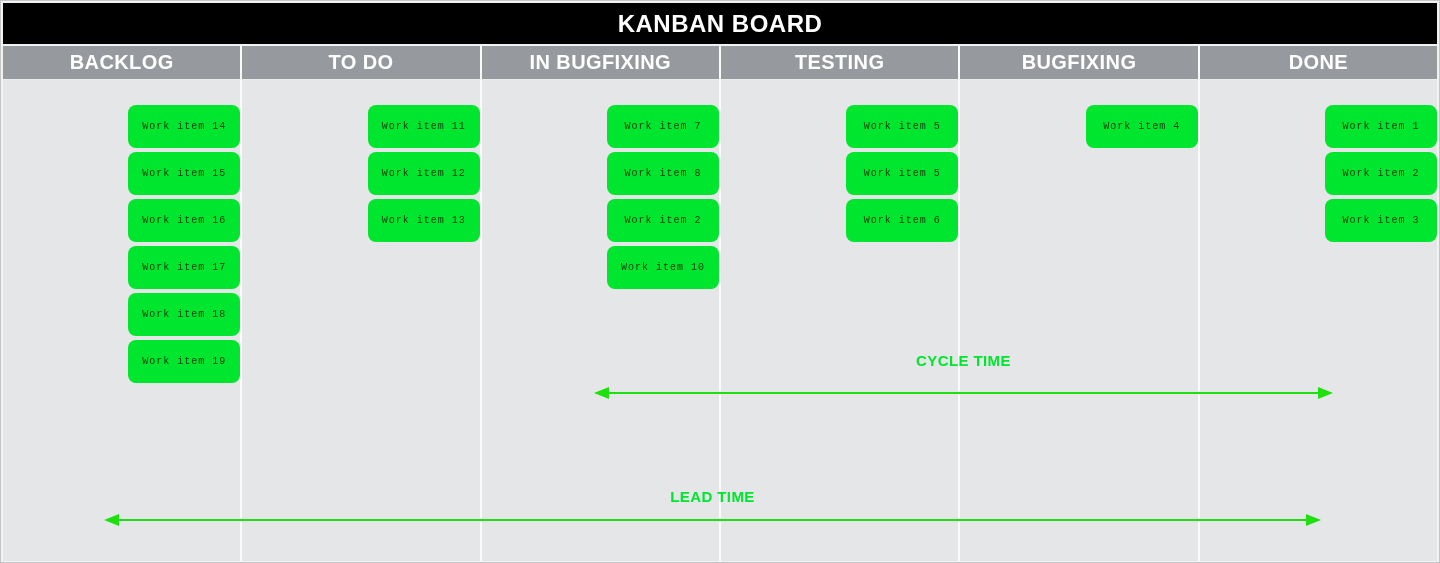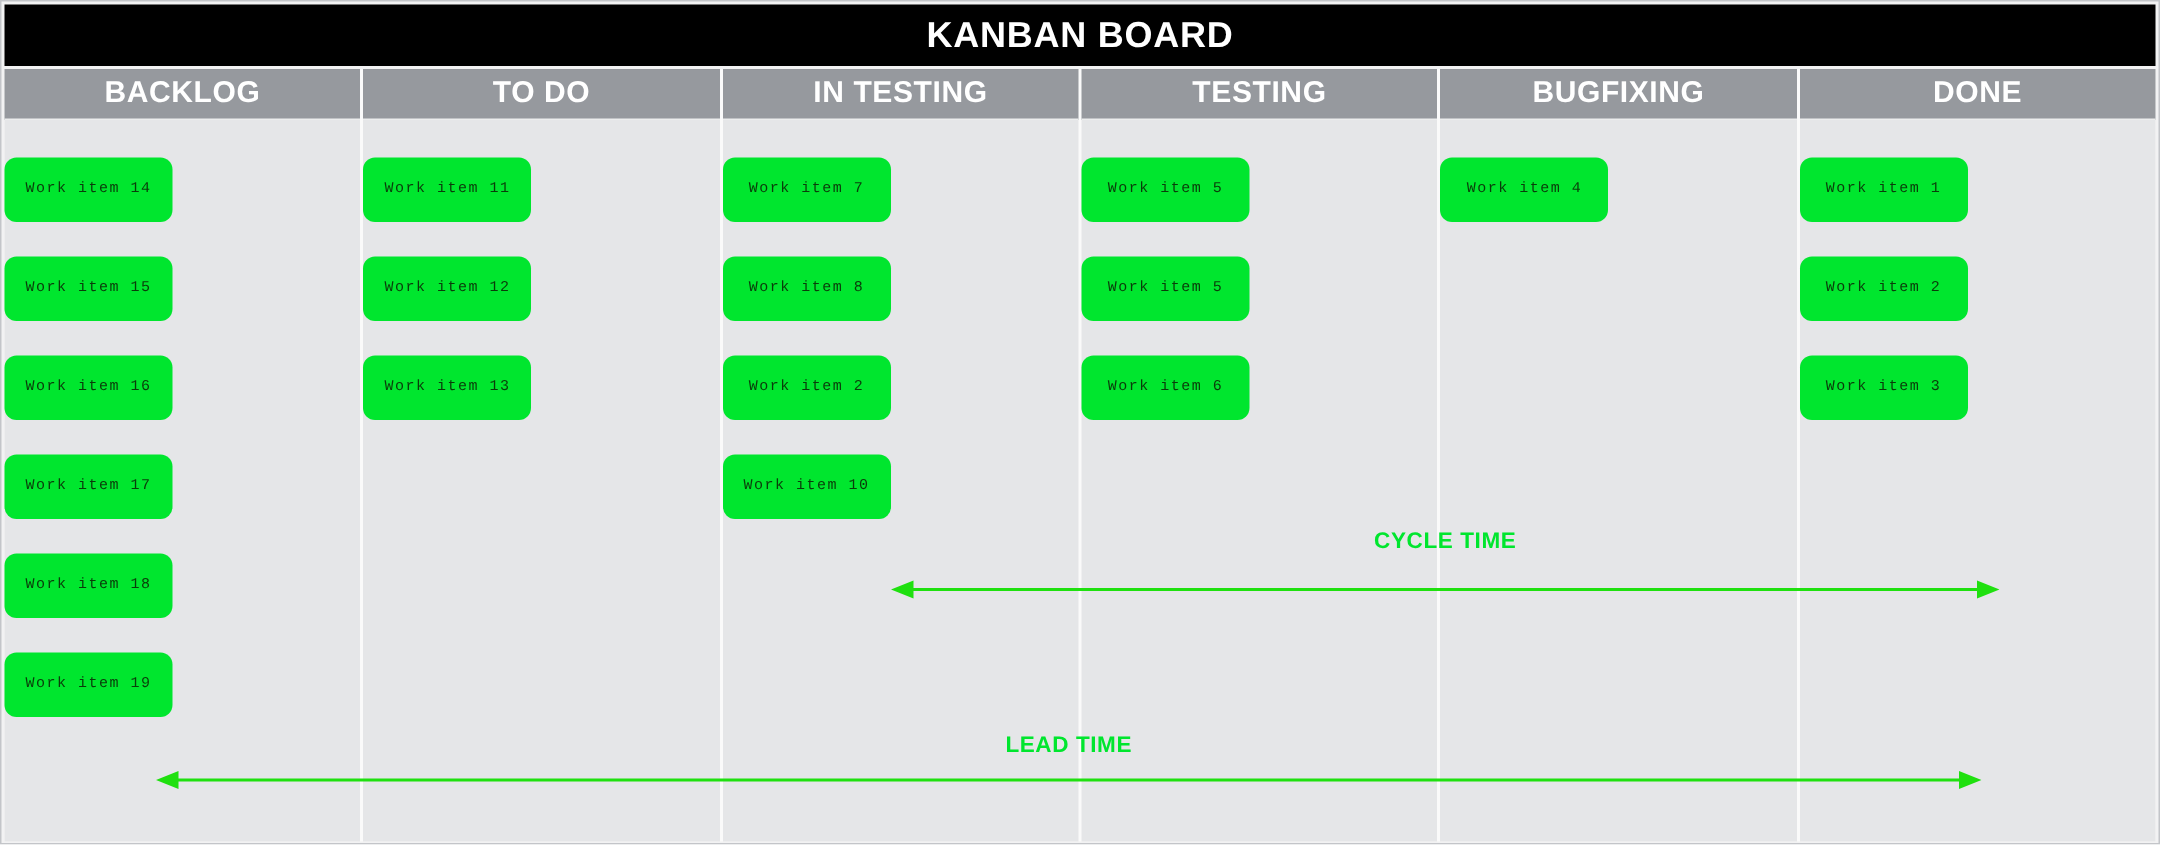--- a/index.html
+++ b/index.html
@@ -29,22 +29,22 @@
   }
   .column{display:flex;flex-direction:column;min-width:0;}
   .col-header{
     height:34px;flex:0 0 34px;background:var(--header-bg);
     color:var(--header-text);font-size:20px;font-weight:bold;
     display:flex;align-items:center;justify-content:center;
     letter-spacing:0.4px;border-bottom:1px solid #eceded;
   }
   .col-body{
     flex:1 1 auto;background:var(--body-bg);
-    display:flex;flex-direction:column;align-items:flex-start;
-    padding-top:25px;gap:23px;
+    display:flex;flex-direction:column;align-items:flex-end;
+    padding-top:25px;gap:4px;
   }
   .card{
     width:112px;height:43px;flex:0 0 43px;
     background:var(--card-bg);border-radius:8px;
     display:flex;align-items:center;justify-content:center;
     font-family:"Liberation Mono", monospace;
     font-size:10px;letter-spacing:1px;color:var(--card-text);
     white-space:nowrap;
   }
   .overlay{position:absolute;inset:0;pointer-events:none;}
@@ -82,21 +82,21 @@
     </div>
     <div class="column">
       <div class="col-header">TO DO</div>
       <div class="col-body">
           <div class="card">Work item 11</div>
           <div class="card">Work item 12</div>
           <div class="card">Work item 13</div>
         </div>
     </div>
     <div class="column">
-      <div class="col-header">IN TESTING</div>
+      <div class="col-header">IN BUGFIXING</div>
       <div class="col-body">
           <div class="card">Work item 7</div>
           <div class="card">Work item 8</div>
           <div class="card">Work item 2</div>
           <div class="card">Work item 10</div>
         </div>
     </div>
     <div class="column">
       <div class="col-header">TESTING</div>
       <div class="col-body">

